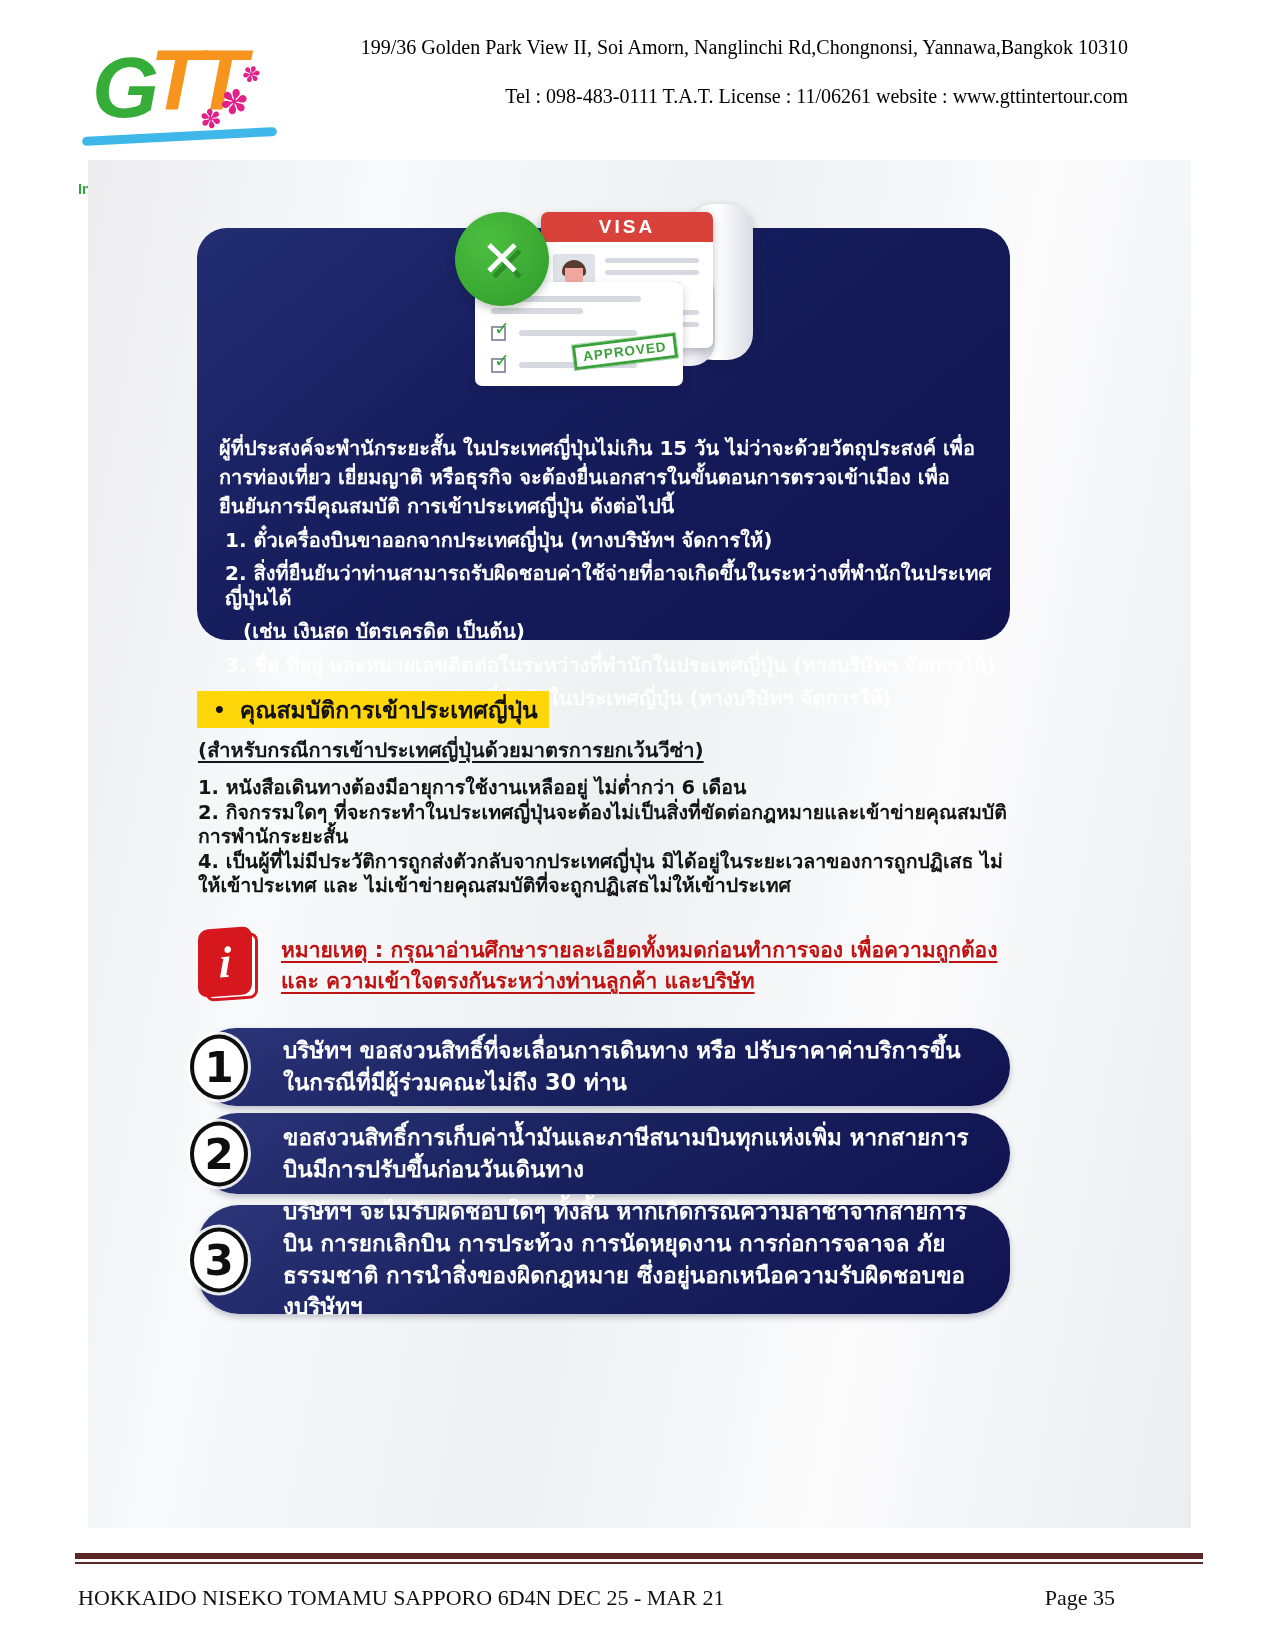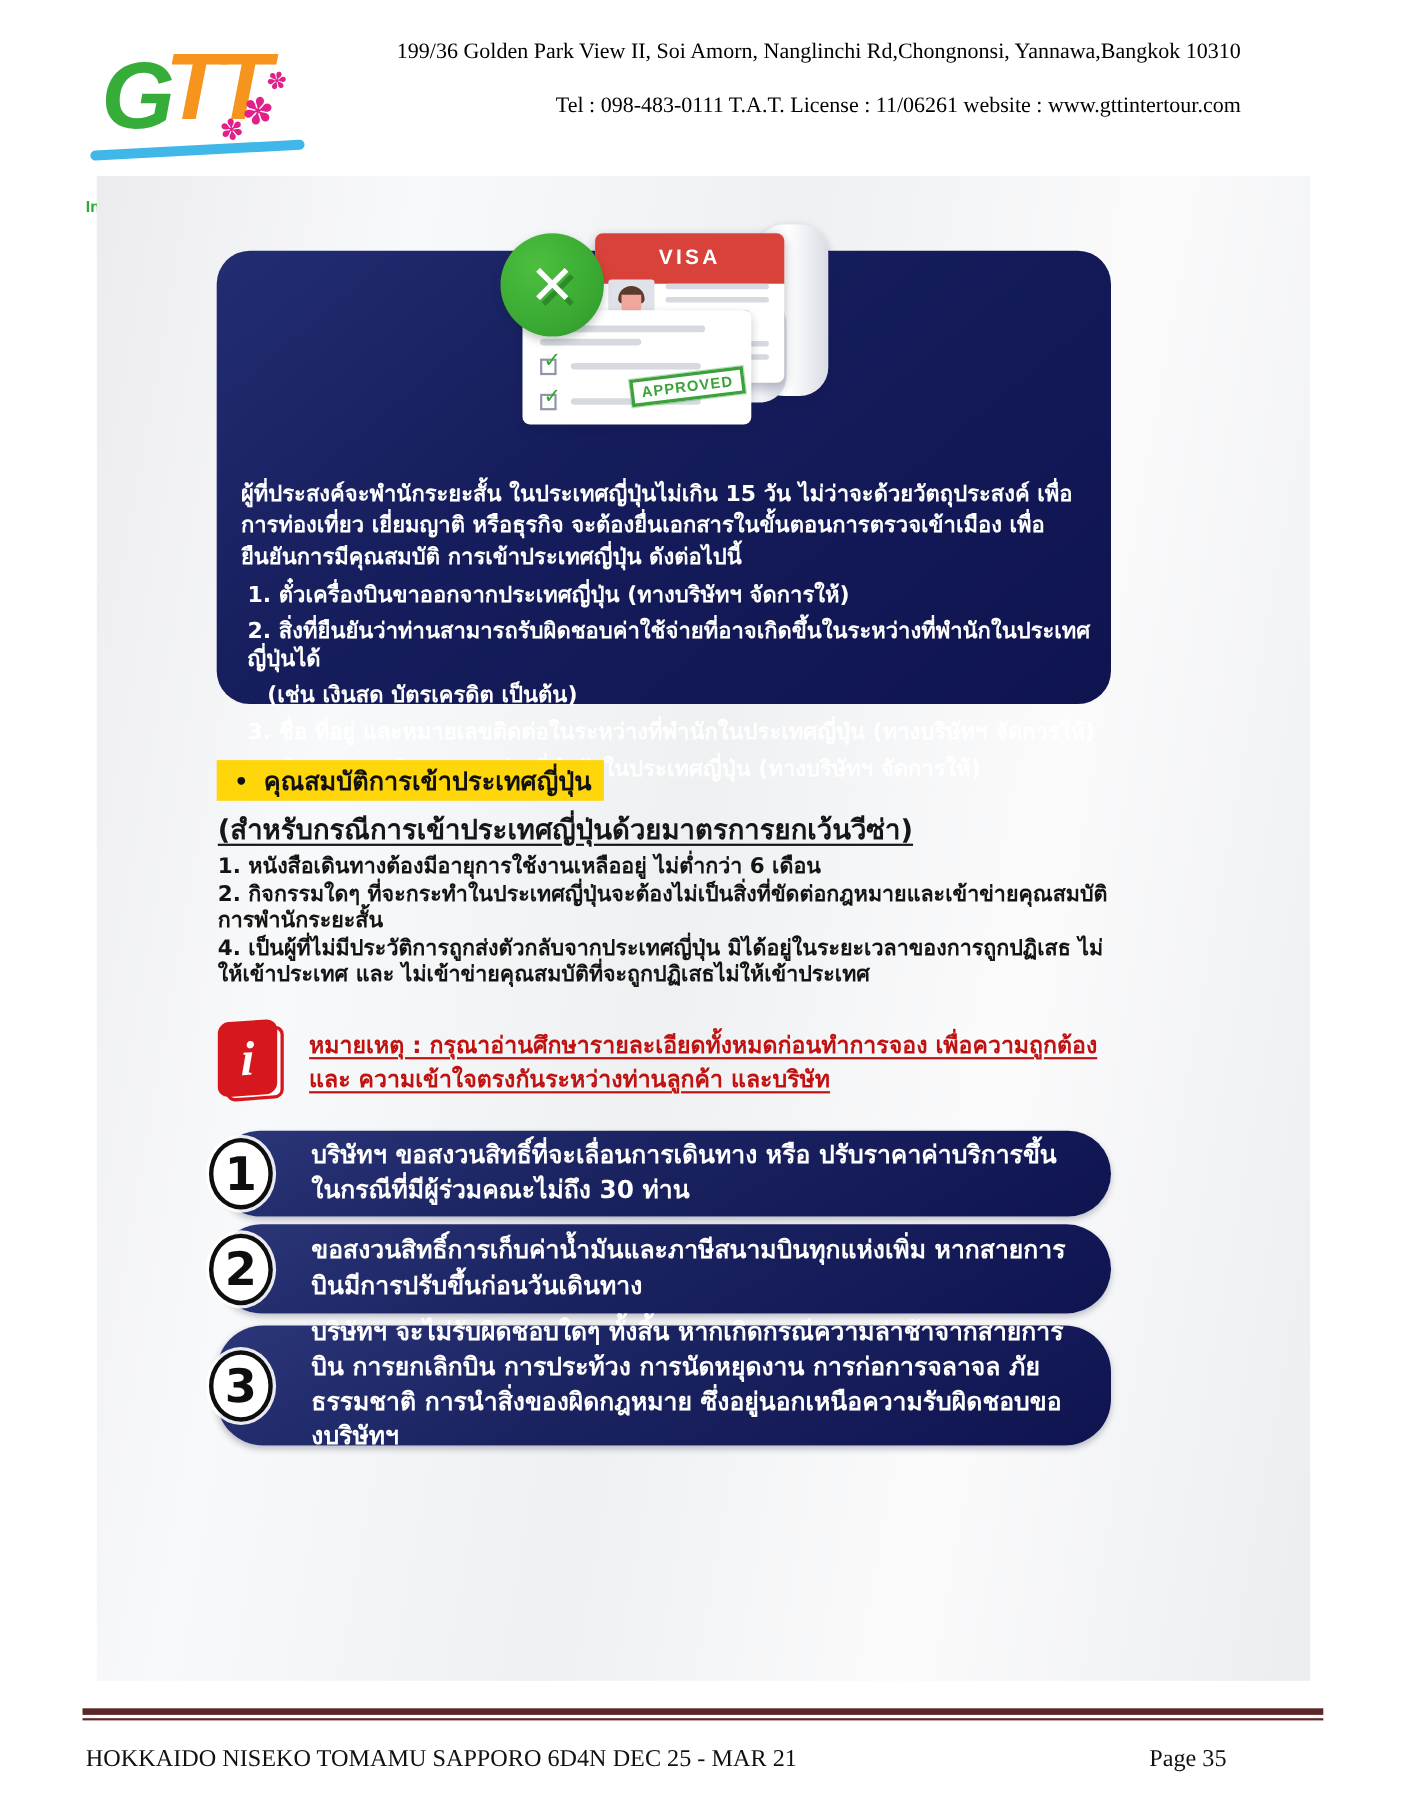--- a/index.html
+++ b/index.html
@@ -34,21 +34,21 @@
   .visa-list .vi-sub { margin:2px 0 9px 18px; }
 
   
   .illus { position:absolute; left:258px; top:-36px; width:312px; height:200px; }
   .scroll { position:absolute; left:232px; top:12px; width:66px; height:156px; border-radius:26px;
     background:linear-gradient(90deg,#eceef2 0%,#ffffff 45%,#d9dce4 100%); box-shadow:0 3px 8px rgba(20,25,60,.25); }
   .scroll2 { position:absolute; left:188px; top:78px; width:72px; height:96px; border-radius:24px;
     background:linear-gradient(90deg,#e3e5ec 0%,#f8f9fb 60%,#d7dae2 100%); }
   .vcard { position:absolute; left:86px; top:20px; width:172px; height:136px; background:#fff; border-radius:7px;
     box-shadow:0 4px 10px rgba(20,25,60,.28); }
-  .vbanner { height:46px; border-radius:7px 7px 0 0; background:#d9423a; color:#fff; display:flex; align-items:center; justify-content:center;
+  .vbanner { height:30px; border-radius:7px 7px 0 0; background:#d9423a; color:#fff; display:flex; align-items:center; justify-content:center;
     font:900 19px "Liberation Sans",sans-serif; letter-spacing:3px; }
   .avatar { position:absolute; left:12px; top:42px; width:42px; height:44px; background:#dfe2e9; border-radius:3px; overflow:hidden; }
   .hair { position:absolute; left:9px; top:6px; width:24px; height:16px; background:#5a3b2e; border-radius:12px 12px 4px 4px; }
   .face { position:absolute; left:12px; top:14px; width:18px; height:20px; background:#f2a79e; border-radius:0 0 10px 10px; }
   .bar { background:#d6d9e0; border-radius:3px; height:5px; }
   .vcard .r1 { position:absolute; left:64px; top:46px; width:94px; }
   .vcard .r2 { position:absolute; left:64px; top:58px; width:94px; }
   .vcard .r3 { position:absolute; left:64px; top:70px; width:76px; }
   .vcard .r4 { position:absolute; left:12px; top:98px; width:146px; }
   .vcard .r5 { position:absolute; left:12px; top:110px; width:146px; }
@@ -66,21 +66,21 @@
     box-shadow:0 0 0 1px rgba(59,162,59,.35); }
   .gcircle { position:absolute; left:0px; top:20px; width:94px; height:94px; border-radius:50%;
     background:radial-gradient(circle at 35% 32%, #4cbf3f 0%, #37a631 70%, #2f9030 100%);
     display:flex; align-items:center; justify-content:center; box-shadow:0 4px 8px rgba(20,40,20,.25); }
   .gx { font:900 50px "DejaVu Sans",sans-serif; color:#fff; text-shadow:5px 6px 0 rgba(25,90,25,.45); }
 
   
   .yellow-head { position:absolute; left:109px; top:531px; width:352px; height:37px; background:#ffd60a;
     display:flex; align-items:center; font-size:23px; font-weight:700; color:#111; padding-left:16px; }
   .yellow-head .bullet { margin-right:14px; font-size:20px; }
-  .subhead { position:absolute; left:110px; top:574px; font-size:25px; font-weight:700; color:#15161c;
+  .subhead { position:absolute; left:110px; top:574px; font-size:20px; font-weight:700; color:#15161c;
     text-decoration:underline; text-decoration-thickness:2px; text-underline-offset:4px; }
   .qual-list { position:absolute; left:110px; top:616px; width:812px; font-size:19.5px; font-weight:600; color:#141414; line-height:24px; }
   .qual-list .qi { margin-bottom:1px; }
 
   
   .note-icon { position:absolute; left:110px; top:768px; width:62px; height:74px; }
   .book-page { position:absolute; left:8px; top:6px; width:52px; height:66px; background:#fff; border:3px solid #d7171e; border-radius:8px; transform:skewY(-4deg); }
   .book-cover { position:absolute; left:0; top:0; width:54px; height:68px; background:#d7171e; border-radius:10px; transform:skewY(-4deg);
     display:flex; align-items:center; justify-content:center; }
   .book-cover span { font:italic 900 44px "Liberation Serif",serif; color:#fff; }

